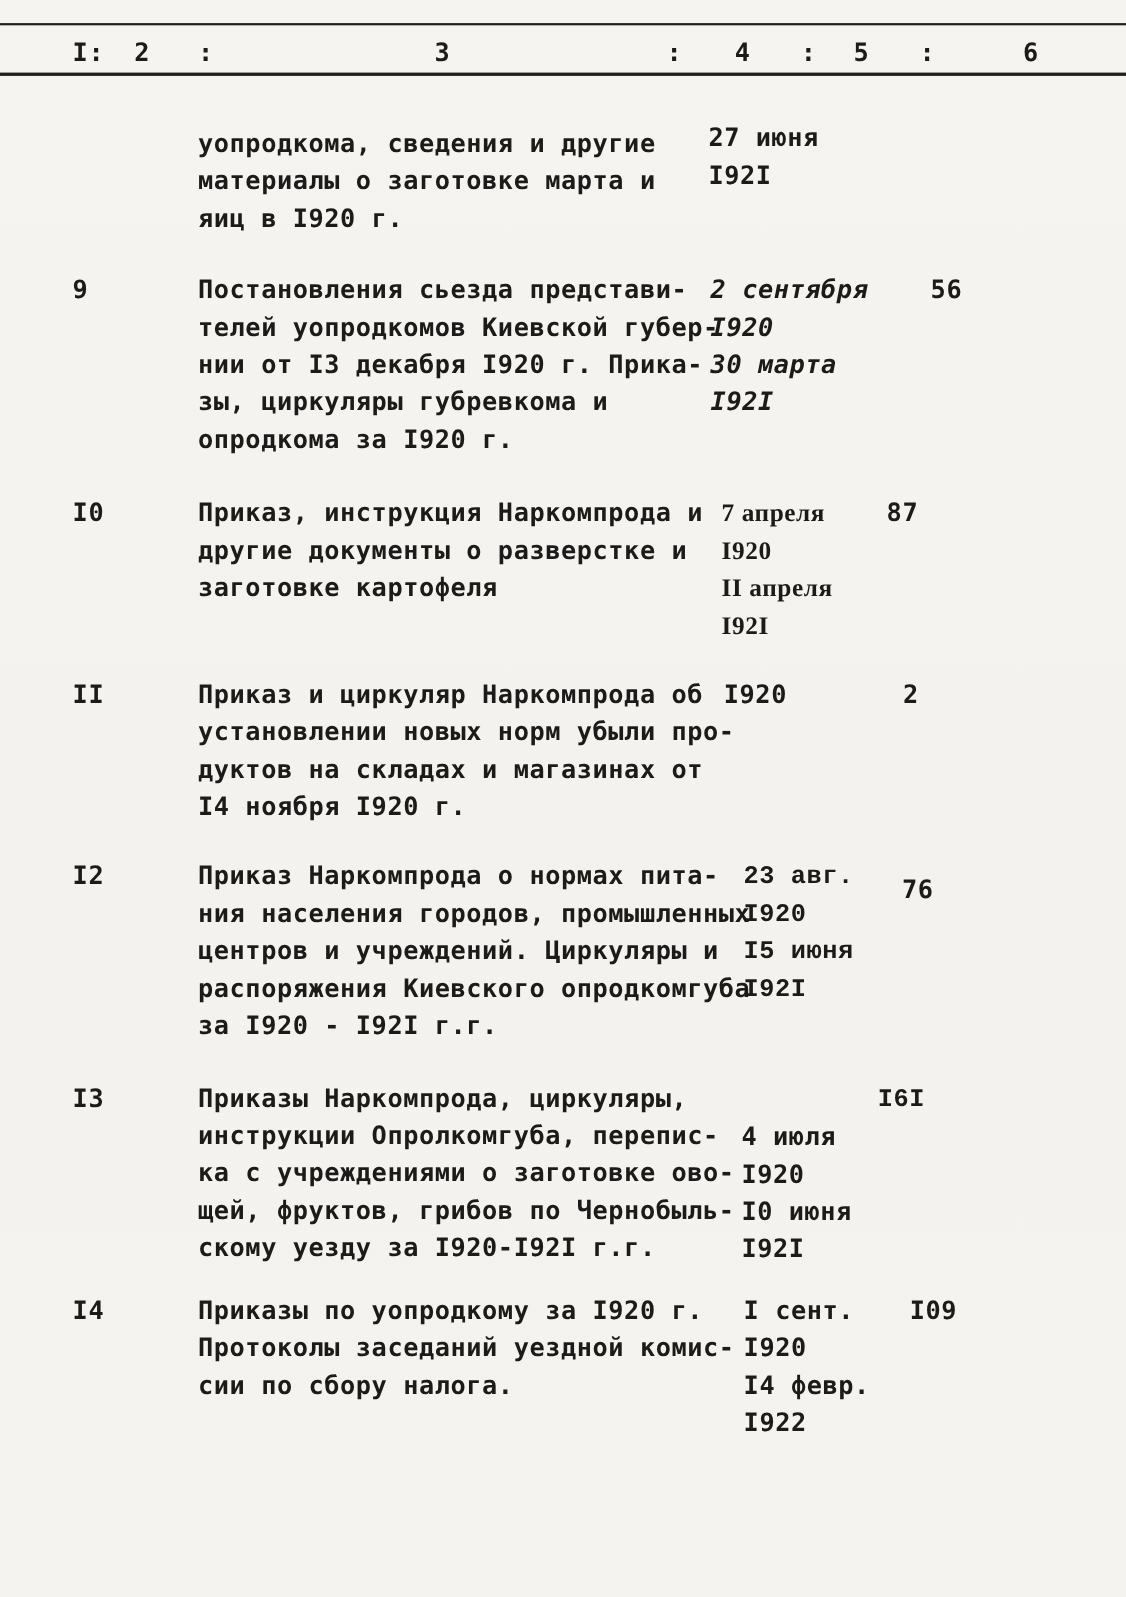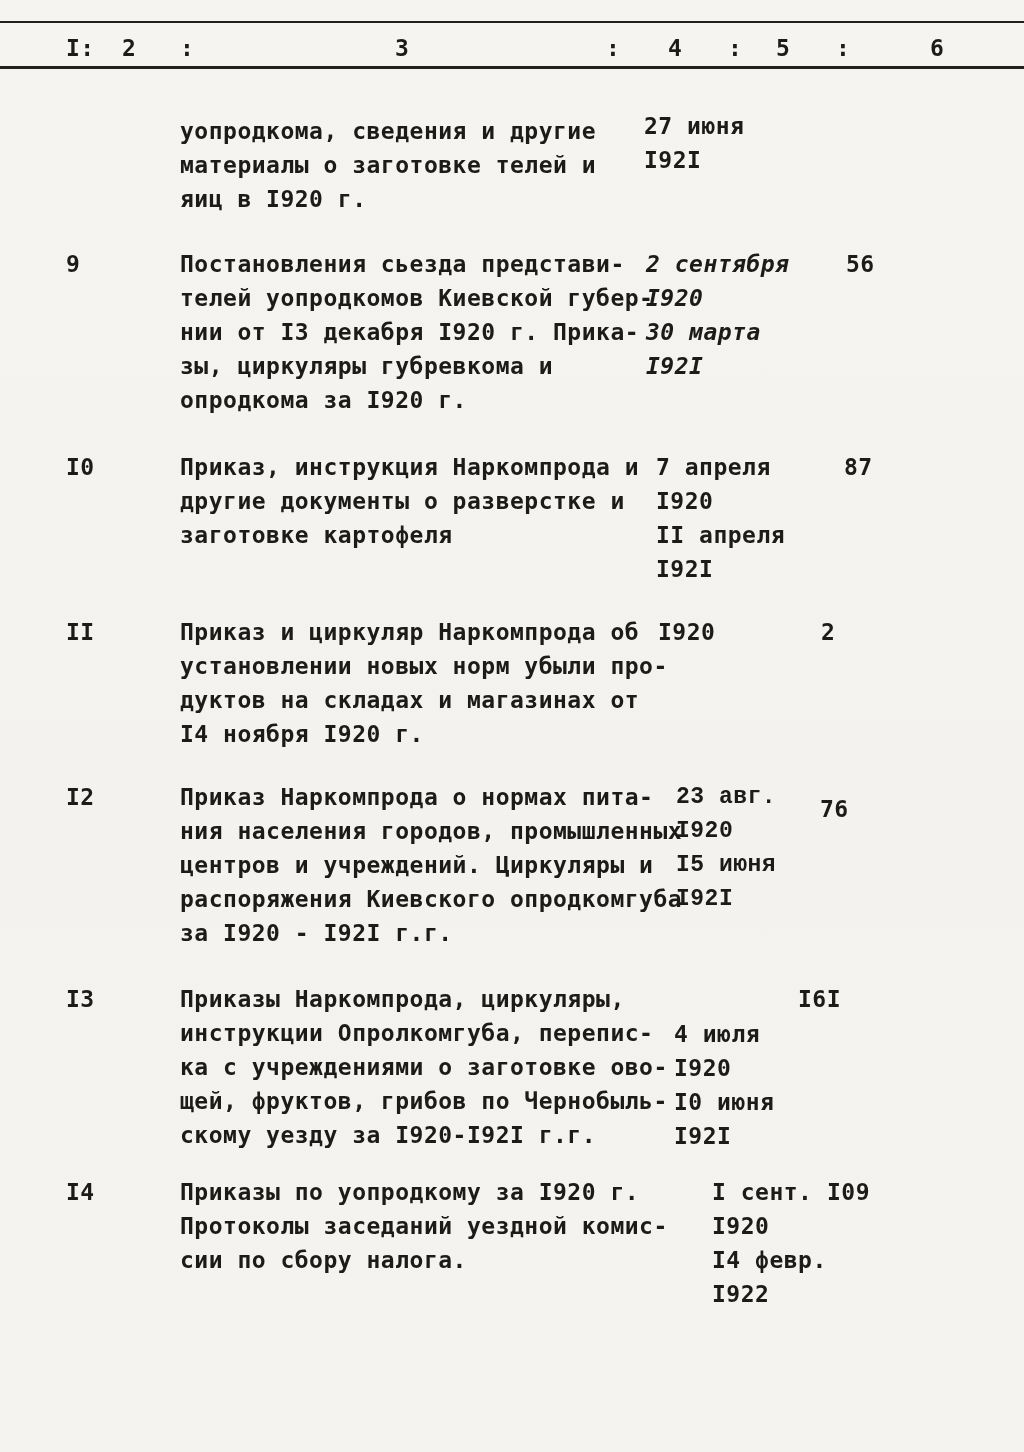--- a/index.html
+++ b/index.html
@@ -54,31 +54,31 @@
   .e0 { top: 114px;  }
   .e1 { top: 247px;  }
   .e2 { top: 450px;  }
   .e3 { top: 615px;  }
   .e4 { top: 780px;  }
   .e5 { top: 982px;  }
   .e6 { top: 1175px; }
 
   .e0 .dates { left: 644px; top: -5px; }
   .e1 .dates { left: 646px; font-style: italic; }
-  .e2 .dates { left: 656px; }
+  .e2 .dates { left: 656px; font-family: Liberation Serif, serif; }
   .e3 .dates { left: 658px; }
   .e4 .dates { left: 676px; font-family: Liberation Mono, monospace; }
   .e5 .dates { left: 674px; margin-top: 35px; }
-  .e6 .dates { left: 712px; }
+  .e6 .dates { left: 676px; }
 
   .e1 .pages { left: 806px; margin-left: 40px; }
-  .e2 .pages { left: 844px; }
+  .e2 .pages { left: 806px; }
   .e3 .pages { left: 821px; }
   .e4 .pages { left: 820px; margin-top: 12px; }
-  .e5 .pages { left: 798px; }
+  .e5 .pages { left: 798px; font-family: Liberation Mono, monospace; }
   .e6 .pages { left: 827px; }
 </style>
 </head>
 <body>
 
 <div class="page">
 
   <div class="rule rule-top"></div>
 
   <div class="header-row">
@@ -92,21 +92,21 @@
     <span class="hc hc7">5</span>
     <span class="hc hc8">:</span>
     <span class="hc hc9">6</span>
   </div>
 
   <div class="rule rule-header"></div>
 
   <div class="entry e0">
     <div class="no"></div>
     <div class="desc">уопродкома, сведения и другие
-материалы о заготовке телей и
+материалы о заготовке марта и
 яиц в I920 г.</div>
     <div class="dates">27 июня
 I92I</div>
     <div class="pages"></div>
   </div>
 
   <div class="entry e1">
     <div class="no">9</div>
     <div class="desc">Постановления сьезда представи-
 телей уопродкомов Киевской губер-

